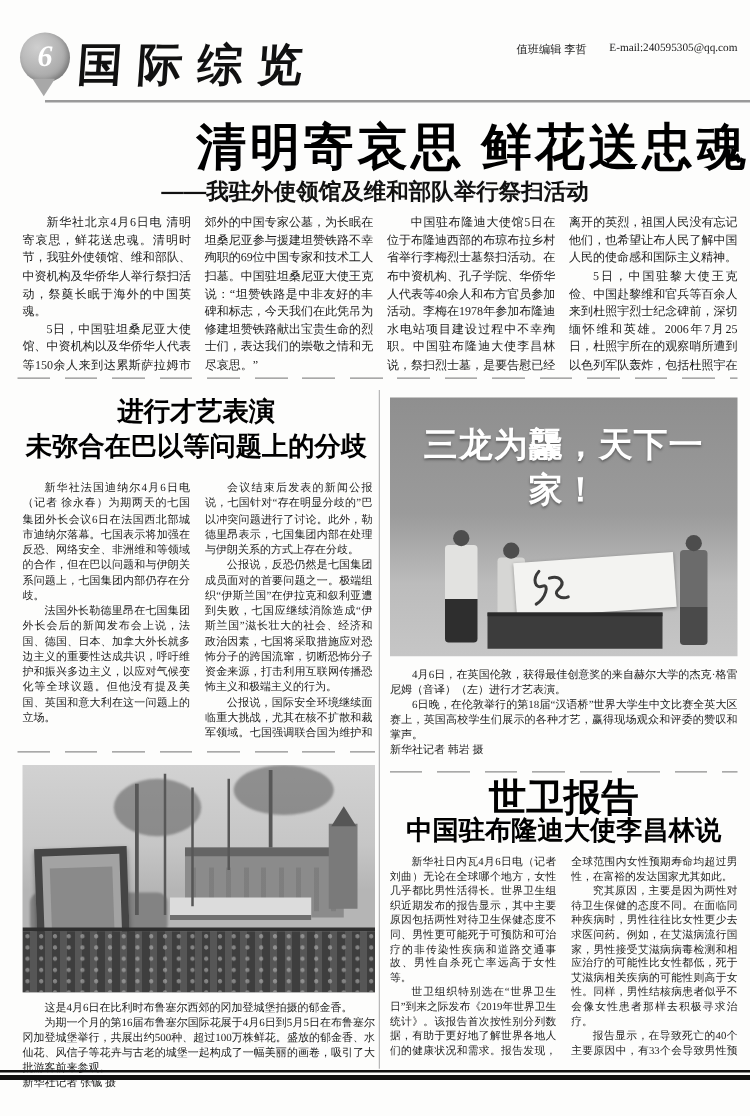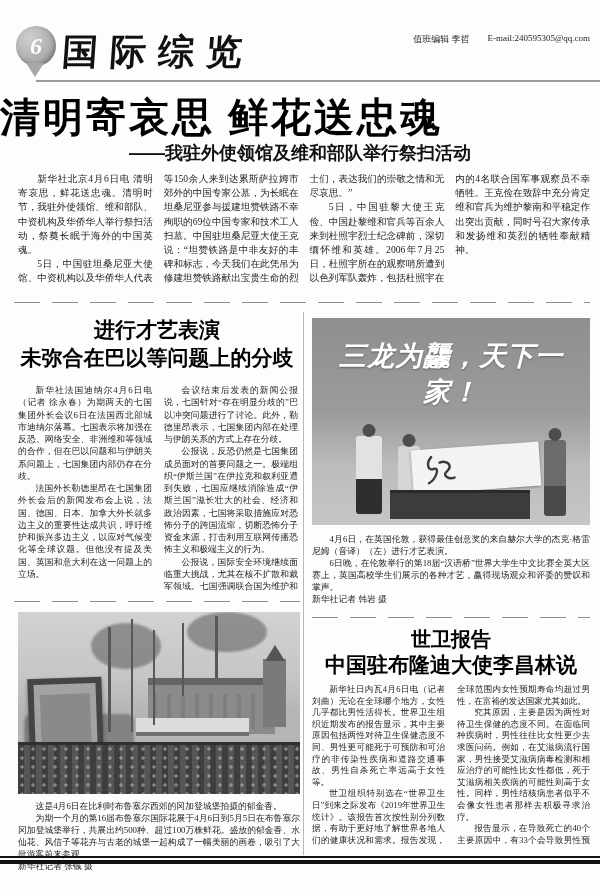--- a/index.html
+++ b/index.html
@@ -22,50 +22,50 @@
   .hdr-line2{margin-top:3px;font-size:9px;color:#222;display:flex;gap:18px;justify-content:space-between;}
   .hdr-rule{position:absolute;left:36px;right:0;top:80px;height:2px;background:#9a9a9a;}
   
   .jp p{margin:0;text-indent:2em;text-align:justify;}
   .cols4{column-count:4;column-gap:11px;}
   .cols2{column-count:2;column-gap:12px;}
   .credit{text-align:right;padding-right:6px;font-family:Liberation Serif, serif;}
   .dash{height:1px;background-image:repeating-linear-gradient(90deg,#8d8d8d 0 26px,transparent 26px 38px);}
   .vrule{position:absolute;left:303px;top:312px;bottom:38px;width:1px;background:#b8b8b8;}
   
-  .lead-hl{position:absolute;left:0;right:0;top:90px;text-align:left;font-size:40px;
+  .lead-hl{position:absolute;left:0;right:0;top:90px;text-align:right;font-size:40px;
            font-weight:900;letter-spacing:3px;color:#000;}
   .lead-sub{position:absolute;left:0;right:0;top:141px;text-align:center;font-size:18px;
            font-weight:700;font-family:"Liberation Sans","DejaVu Sans",sans-serif;color:#111;}
   .lead-body{position:absolute;left:18px;width:572px;top:172px;height:128px;
            font-size:9.6px;line-height:14.2px;overflow:hidden;}
   .div-top{position:absolute;left:14px;right:10px;top:302px;}
   
   .g7-hl{position:absolute;left:18px;width:278px;top:316px;text-align:center;font-weight:800;
          font-family:"Liberation Sans","DejaVu Sans",sans-serif;font-size:21px;line-height:28px;color:#000;}
   .g7-body{position:absolute;left:18px;width:280px;top:384px;height:214px;
          font-size:8.8px;line-height:12.25px;overflow:hidden;}
   .div-midleft{position:absolute;left:14px;width:286px;top:601px;}
   
   .photo1{position:absolute;left:312px;top:318px;width:278px;height:207px;overflow:hidden;
-          background:linear-gradient(180deg,#8f8f8f 0%,#9b9b9b 45%,#bcbcbc 72%,#c6c6c6 100%);font-style:italic;}
+          background:linear-gradient(180deg,#8f8f8f 0%,#9b9b9b 45%,#bcbcbc 72%,#c6c6c6 100%);}
   .photo1 .banner{position:absolute;left:0;right:0;top:20px;text-align:center;color:#fff;
           font-size:27px;font-weight:900;letter-spacing:1px;text-shadow:0 1px 2px rgba(0,0,0,.35);}
   .fig{position:absolute;border-radius:3px;}
   .head{position:absolute;left:50%;transform:translateX(-50%);top:-12px;width:13px;height:13px;
         border-radius:50%;background:#4d4d4d;}
   .scroll{position:absolute;left:100px;top:128px;width:128px;height:44px;background:#f3f3f1;
         transform:rotate(-4deg);box-shadow:0 1px 3px rgba(0,0,0,.35);}
   .tbl{position:absolute;left:78px;top:172px;width:140px;height:26px;background:#3c3c3c;border-top:3px solid #2a2a2a;}
   .cap1{position:absolute;left:312px;width:278px;top:533px;font-size:8.8px;line-height:12px;}
   .div-midright{position:absolute;left:312px;width:278px;top:617px;}
   
   .who-hl{position:absolute;left:312px;width:278px;top:626px;text-align:center;font-weight:800;
          font-family:"Liberation Sans","DejaVu Sans",sans-serif;color:#000;}
-  .who-hl .l1{font-size:20px;line-height:26px;}
+  .who-hl .l1{font-size:30px;line-height:26px;}
   .who-hl .l2{font-size:21px;line-height:26px;}
   .who-body{position:absolute;left:312px;width:278px;top:684px;height:168px;
          font-size:8.6px;line-height:11.6px;overflow:hidden;}
   
   .photo2{position:absolute;left:18px;top:612px;width:282px;height:182px;overflow:hidden;
           background:linear-gradient(180deg,#d2d2d2 0%,#c6c6c6 35%,#b5b5b5 55%);}
   .castle{position:absolute;left:46%;top:36%;width:45%;height:27%;background:#8b8b8b;
           border-top:7px solid #646464;}
   .castle:before{content:"";position:absolute;inset:20% 4% 10% 4%;
           background:repeating-linear-gradient(90deg,#767676 0 4px,transparent 4px 14px);opacity:.6;}
@@ -105,20 +105,21 @@
       <span>E-mail:240595305@qq.com</span>
     </div>
   </div>
   <div class="hdr-rule"></div>
 
   <div class="lead-hl">清明寄哀思 鲜花送忠魂</div>
   <div class="lead-sub">——我驻外使领馆及维和部队举行祭扫活动</div>
   <div class="lead-body cols4 jp">
     <p>新华社北京4月6日电 清明寄哀思，鲜花送忠魂。清明时节，我驻外使领馆、维和部队、中资机构及华侨华人举行祭扫活动，祭奠长眠于海外的中国英魂。</p>
     <p>5日，中国驻坦桑尼亚大使馆、中资机构以及华侨华人代表等150余人来到达累斯萨拉姆市郊外的中国专家公墓，为长眠在坦桑尼亚参与援建坦赞铁路不幸殉职的69位中国专家和技术工人扫墓。中国驻坦桑尼亚大使王克说：“坦赞铁路是中非友好的丰碑和标志，今天我们在此凭吊为修建坦赞铁路献出宝贵生命的烈士们，表达我们的崇敬之情和无尽哀思。”</p>
+    <p>中国驻布隆迪大使馆5日在位于布隆迪西部的布琼布拉乡村省举行李梅烈士墓祭扫活动。在布中资机构、孔子学院、华侨华人代表等40余人和布方官员参加活动。李梅在1978年参加布隆迪水电站项目建设过程中不幸殉职。中国驻布隆迪大使李昌林说，祭扫烈士墓，是要告慰已经离开的英烈，祖国人民没有忘记他们，也希望让布人民了解中国人民的使命感和国际主义精神。</p>
     <p>5日，中国驻黎大使王克俭、中国赴黎维和官兵等百余人来到杜照宇烈士纪念碑前，深切缅怀维和英雄。2006年7月25日，杜照宇所在的观察哨所遭到以色列军队轰炸，包括杜照宇在内的4名联合国军事观察员不幸牺牲。王克俭在致辞中充分肯定维和官兵为维护黎南和平稳定作出突出贡献，同时号召大家传承和发扬维和英烈的牺牲奉献精神。</p>
   </div>
   <div class="dash div-top"></div>
   <div class="vrule"></div>
 
   <div class="g7-hl">
     <div>进行才艺表演</div>
     <div>未弥合在巴以等问题上的分歧</div>
   </div>
   <div class="g7-body cols2 jp">

